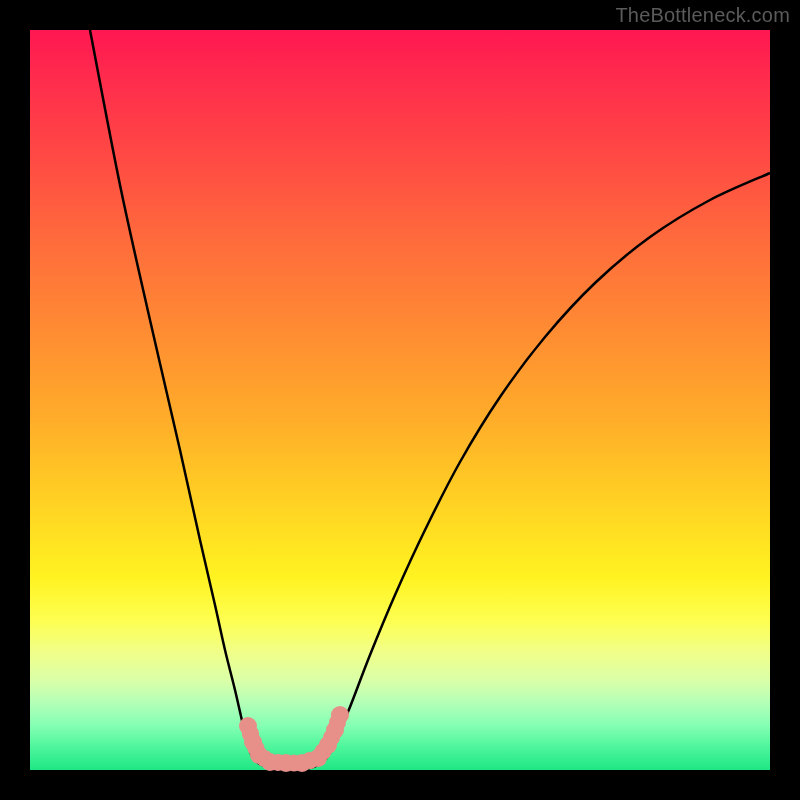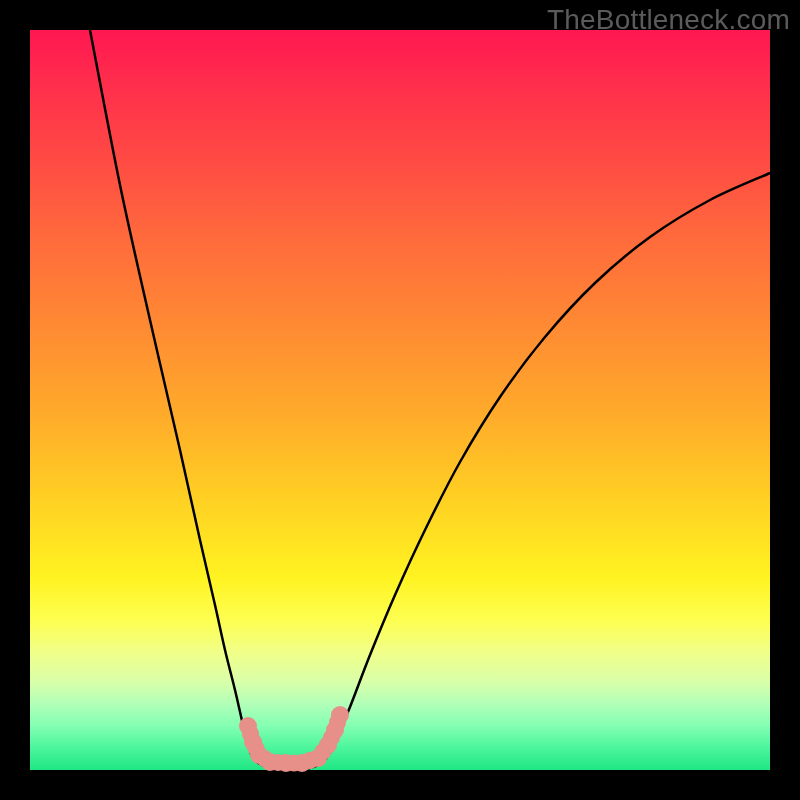--- a/index.html
+++ b/index.html
@@ -15,21 +15,21 @@
     position: relative;
     width: 800px;
     height: 800px;
     background: #000;
   }
   .watermark {
     position: absolute;
     top: 4px;
     right: 10px;
     color: #5b5b5b;
-    font-size: 28px;
+    font-size: 20px;
     font-weight: 500;
     letter-spacing: 0.2px;
     z-index: 10;
   }
   .plot {
     position: absolute;
     left: 30px;
     top: 30px;
     width: 740px;
     height: 740px;

